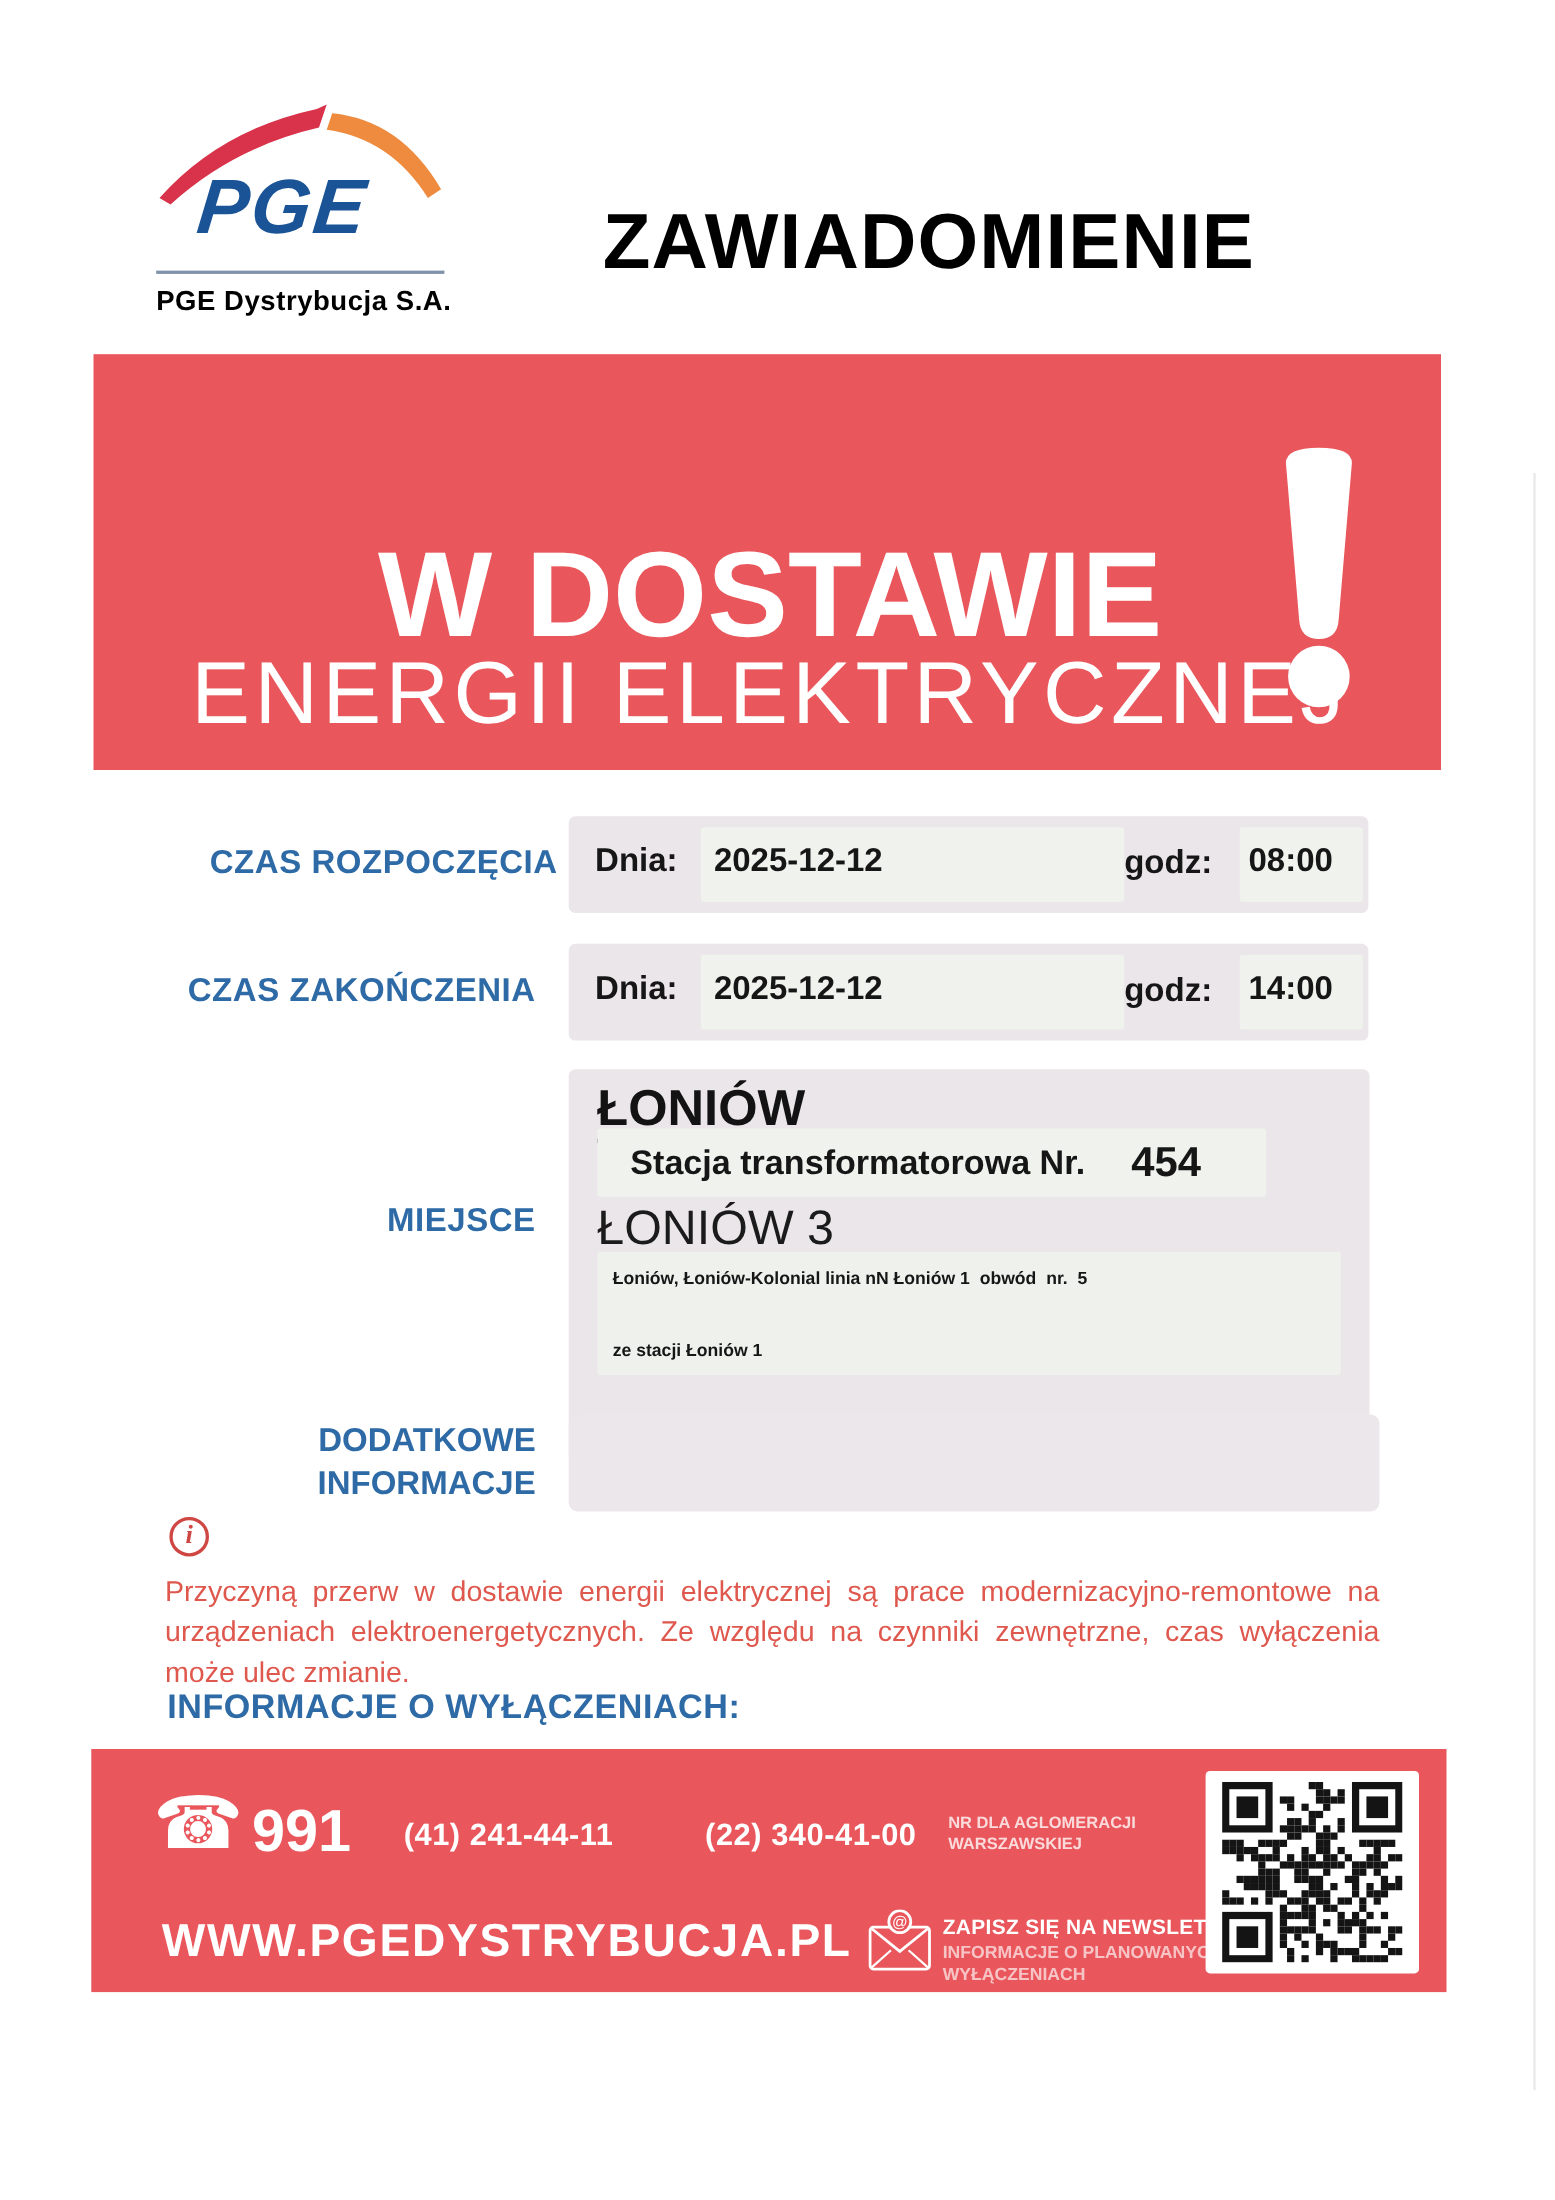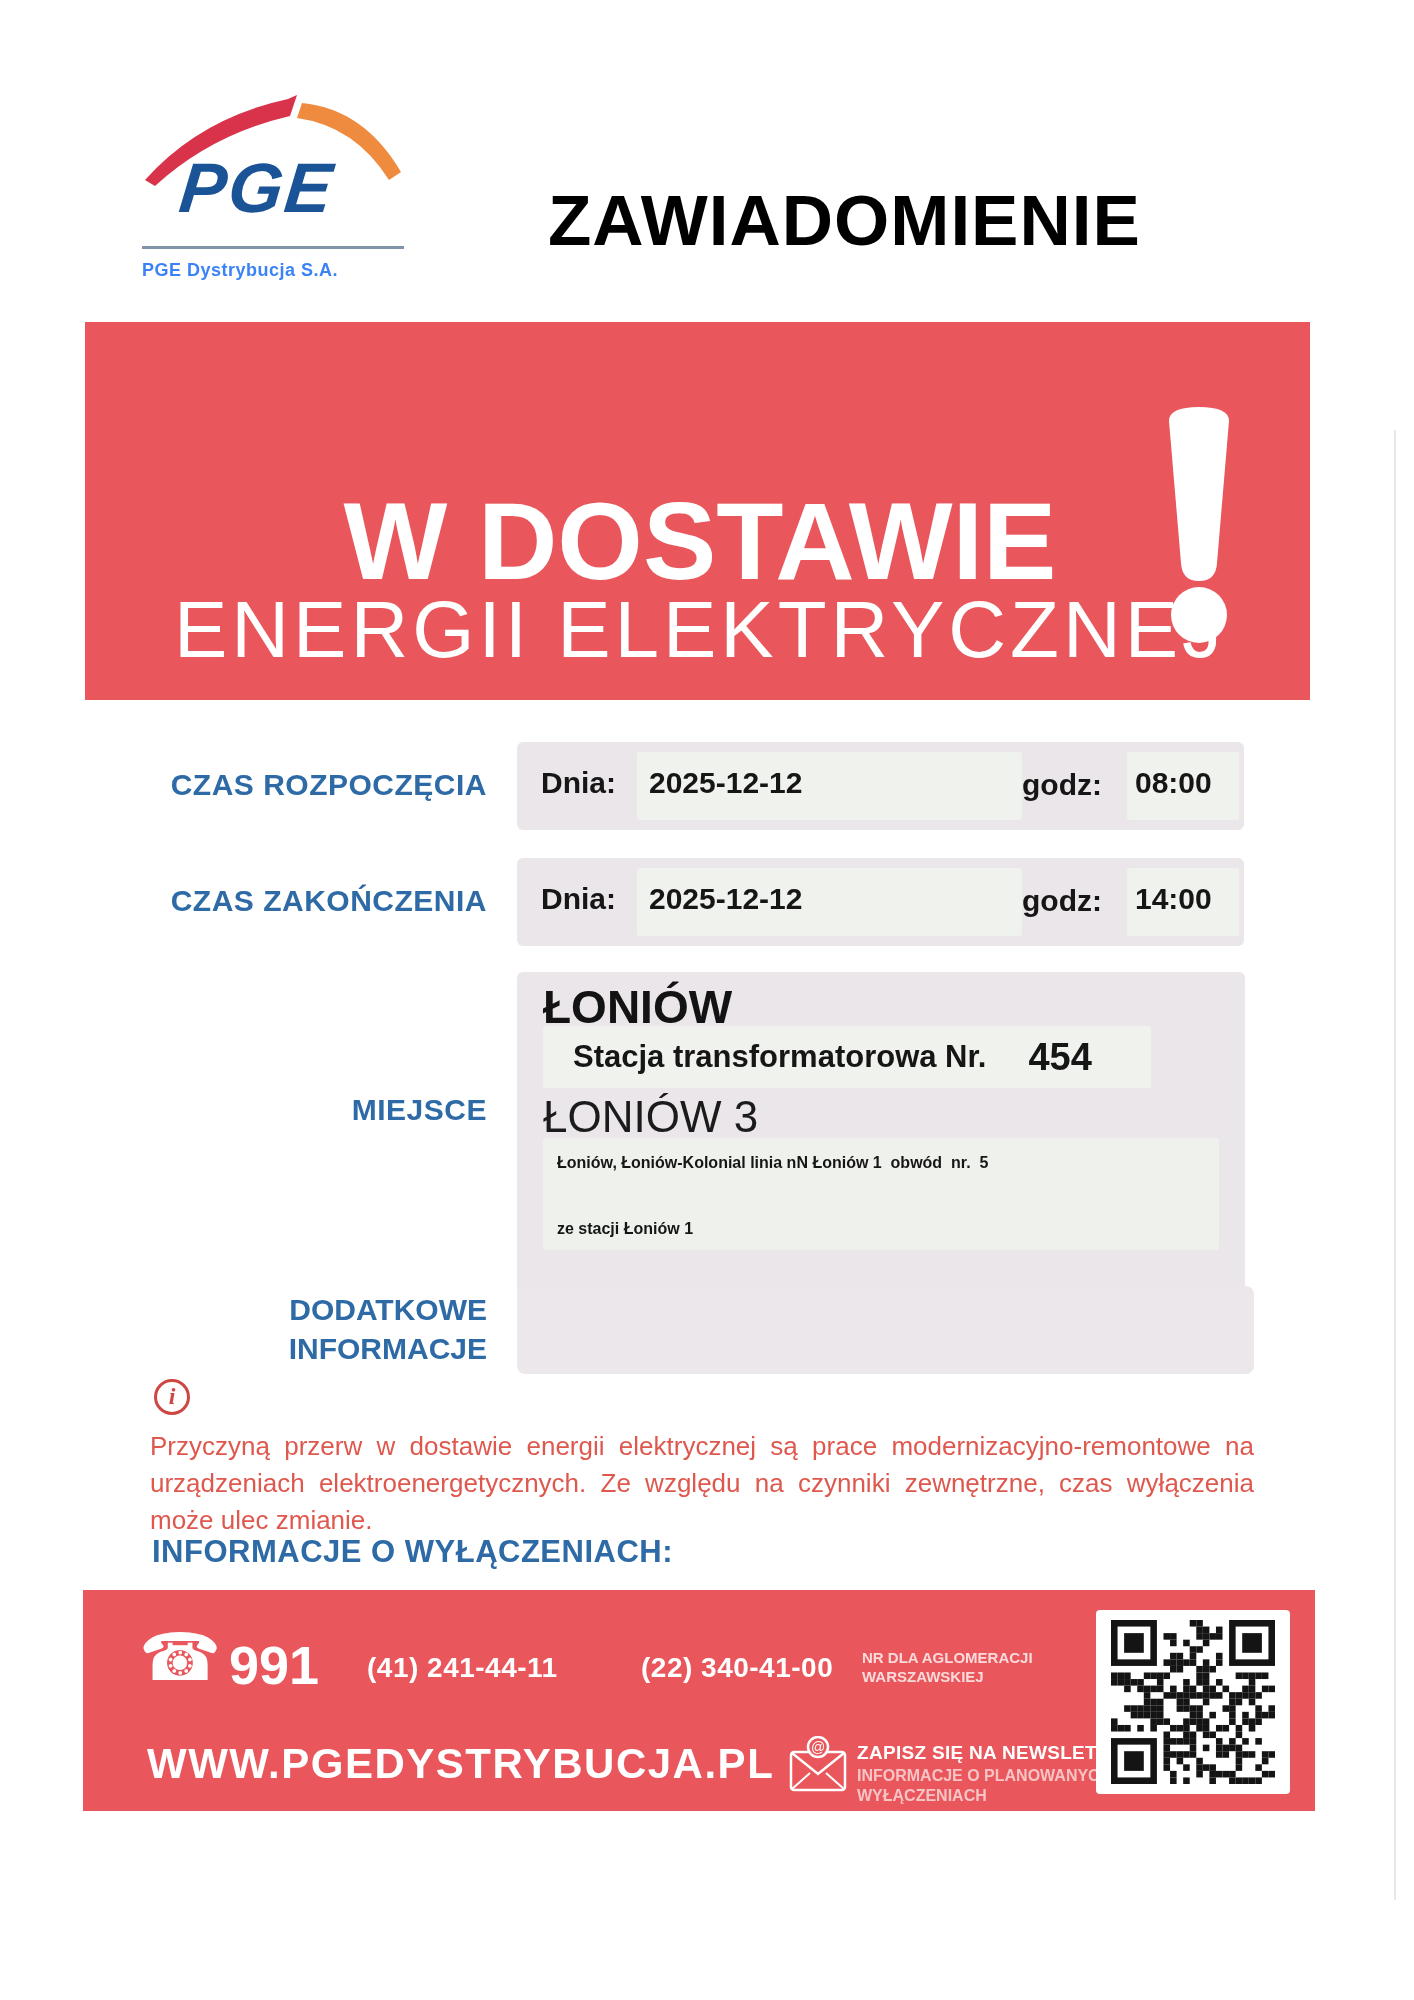--- a/index.html
+++ b/index.html
@@ -11,21 +11,21 @@
   }
   .abs{position:absolute;}
 
   
   .logo-arc{left:138px;top:90px;width:270px;height:98px;}
   .logo-text{
     left:180px;top:148px;font-size:70px;font-weight:700;font-style:italic;
     color:#1b5496;transform:skewX(-6deg);letter-spacing:2px;
   }
   .logo-rule{left:142px;top:246px;width:262px;height:3px;background:#7f93aa;}
-  .company{left:142px;top:260px;font-size:18px;font-weight:700;color:#3b82f6;letter-spacing:0.5px;}
+  .company{left:142px;top:260px;font-size:25px;font-weight:700;color:#000000;letter-spacing:0.5px;}
   .doc-title{left:548px;top:180px;font-size:71px;font-weight:800;color:#000000;letter-spacing:1px;}
 
   
   .banner{left:85px;top:322px;width:1225px;height:378px;background:#e9565b;}
   .banner .bl{left:60px;width:1110px;text-align:center;color:#ffffff;line-height:1;}
   .bl1{top:58px;font-size:110px;font-weight:800;}
   .bl2{top:164px;font-size:110px;font-weight:800;}
   .bl3{top:268px;font-size:80px;font-weight:300;letter-spacing:4px;}
   .bang{left:1079px;top:83px;width:70px;height:240px;}
 
@@ -110,21 +110,21 @@
 
   <div class="abs banner">
     <div class="abs bl bl2">W DOSTAWIE</div>
     <div class="abs bl bl3">ENERGII ELEKTRYCZNEJ</div>
     <svg class="abs bang" viewBox="0 0 70 240" aria-hidden="true">
       <path d="M5,16 Q5,2 35,2 Q65,2 65,16 L53,158 Q52,176 35,176 Q18,176 17,158 Z" fill="#ffffff"></path>
       <circle cx="35" cy="210" r="28" fill="#ffffff"></circle>
     </svg>
   </div>
 
-  <div class="abs row-label" style="top:768px;">CZAS ROZPOCZĘCIA</div>
+  <div class="abs row-label" style="top:768px;padding-left:20px;">CZAS ROZPOCZĘCIA</div>
   <div class="abs gbox box1">
     <span class="btxt" style="left:24px;top:24px;">Dnia:</span>
     <span class="field" style="left:120px;top:10px;width:385px;height:68px;"></span>
     <span class="btxt" style="left:132px;top:24px;">2025-12-12</span>
     <span class="btxt" style="left:505px;top:26px;">godz:</span>
     <span class="field" style="left:610px;top:10px;width:112px;height:68px;"></span>
     <span class="btxt" style="left:618px;top:24px;">08:00</span>
   </div>
 
   <div class="abs row-label" style="top:884px;">CZAS ZAKOŃCZENIA</div>

